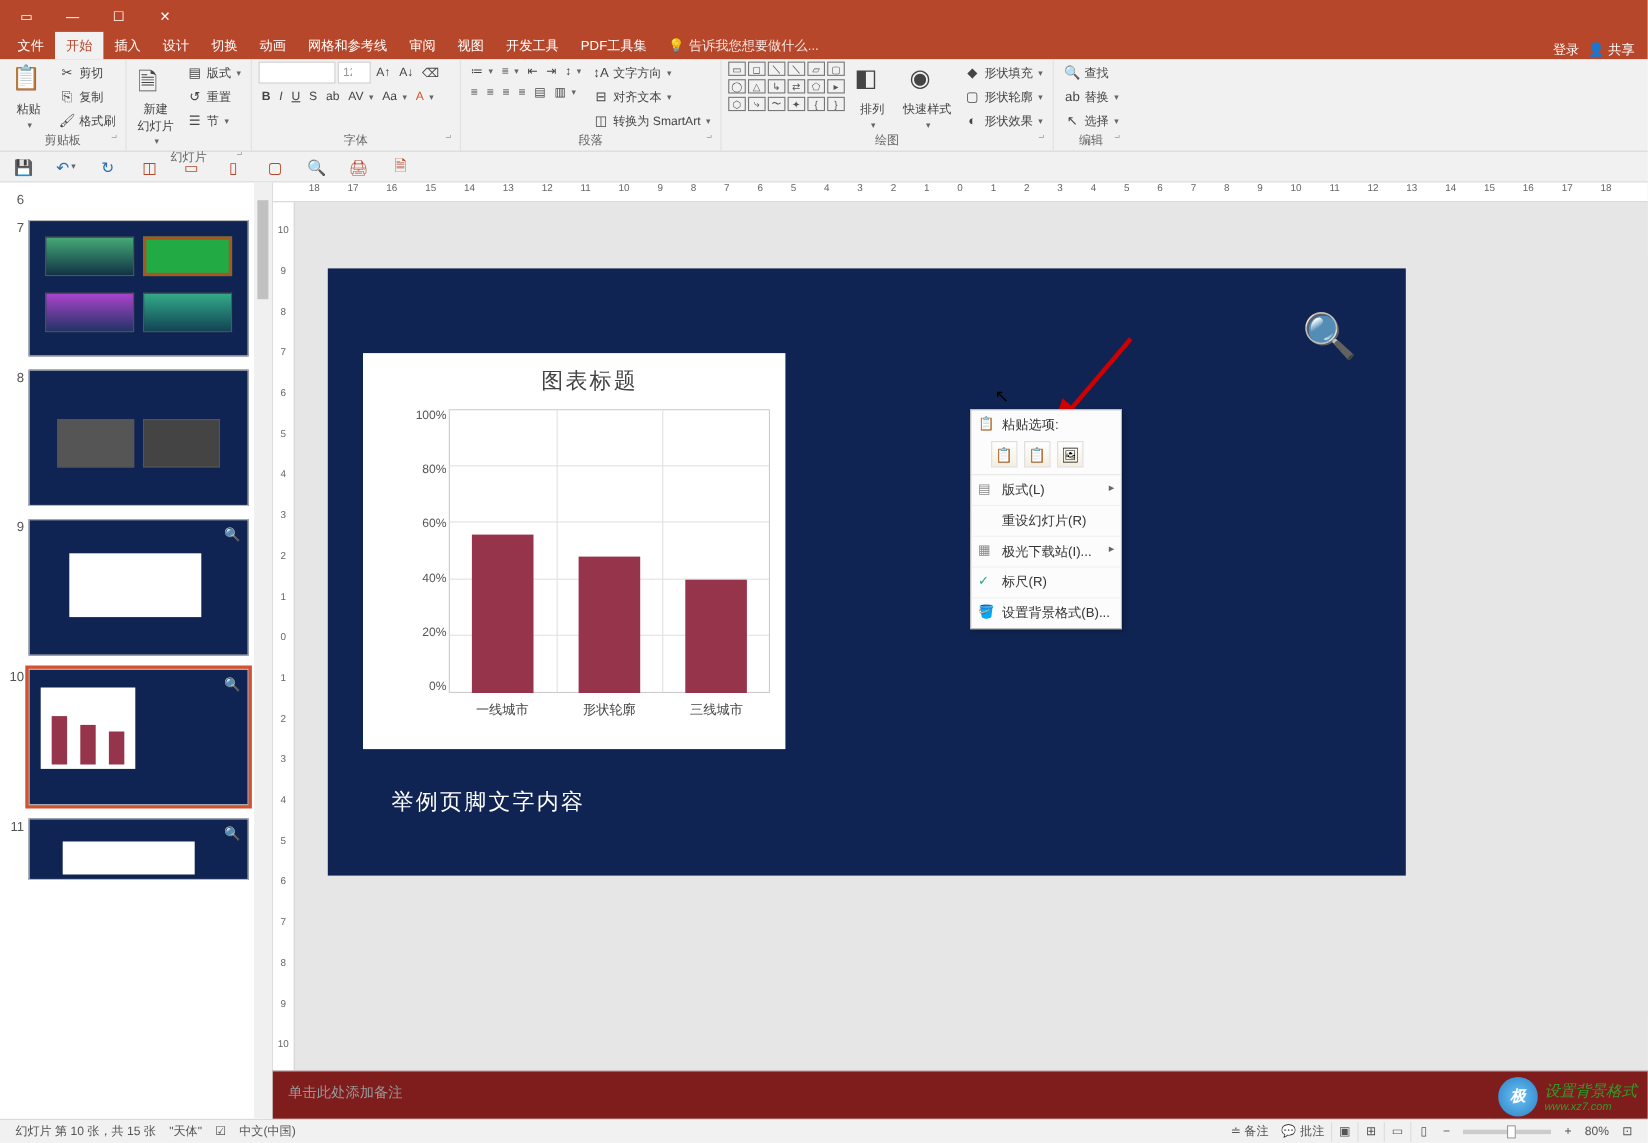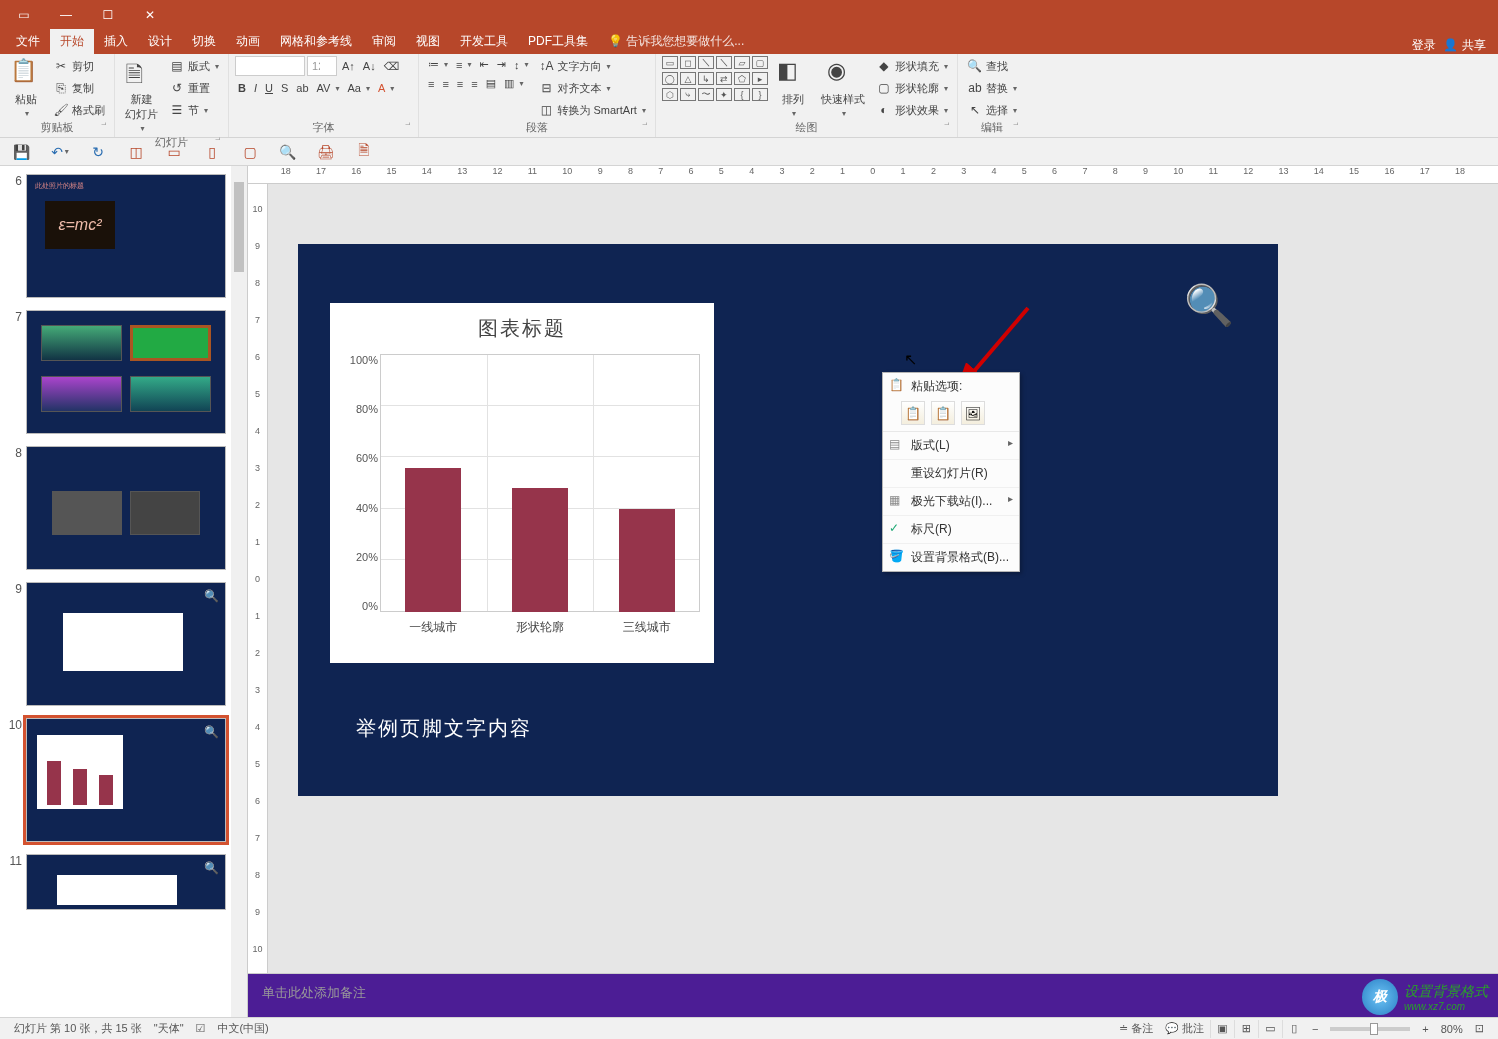--- a/index.html
+++ b/index.html
@@ -57,21 +57,21 @@
 
 
 .edit-area { flex: 1; display: flex; flex-direction: column; position: relative; }
 .ruler-h { height: 18px; background: #fff; border-bottom: 1px solid #ccc; font-size: 9px; color: #666; display: flex; justify-content: space-around; padding: 0 20px; }
 .edit-body { flex: 1; display: flex; position: relative; }
 .ruler-v { width: 20px; background: #fff; border-right: 1px solid #ccc; font-size: 9px; color: #666; display: flex; flex-direction: column; align-items: center; justify-content: space-around; padding: 6px 0; }
 .canvas-wrap { flex: 1; background: #e6e6e6; position: relative; overflow: hidden; }
 .slide-canvas { position: absolute; left: 30px; top: 60px; width: 980px; height: 552px; background: #0f2452; }
 
 
-.chart-box { position: absolute; left: 32px; top: 59px; width: 384px; height: 360px; background: #fff; }
+.chart-box { position: absolute; left: 32px; top: 77px; width: 384px; height: 360px; background: #fff; padding-left: 28px; }
 .chart-title { text-align: center; color: #444; font-family: "SimSun", serif; font-size: 20px; padding: 12px 0 4px; letter-spacing: 2px; }
 .chart-plot { position: relative; height: 290px; margin: 0 10px; }
 .chart-grid { position: absolute; left: 40px; right: 4px; top: 8px; bottom: 24px; border: 1px solid #ccc; }
 .chart-grid .gl { position: absolute; left: 0; right: 0; border-top: 1px solid #e2e2e2; }
 .chart-grid .vl { position: absolute; top: 0; bottom: 0; border-left: 1px solid #e2e2e2; }
 .chart-bars { position: absolute; left: 40px; right: 4px; bottom: 24px; top: 8px; display: flex; justify-content: space-around; align-items: flex-end; }
 .chart-bars .bar { width: 56px; background: #96344b; }
 .chart-yax { position: absolute; left: 0; top: 8px; bottom: 24px; width: 38px; display: flex; flex-direction: column; justify-content: space-between; align-items: flex-end; font-size: 11px; color: #555; }
 .chart-xax { position: absolute; left: 40px; right: 4px; bottom: 0; display: flex; justify-content: space-around; font-size: 12px; color: #444; }
 
@@ -81,21 +81,21 @@
 
 .ctx-menu { position: absolute; left: 584px; top: 128px; width: 138px; background: #fcfcfc; border: 1px solid #b5b5b5; box-shadow: 2px 2px 4px rgba(0,0,0,0.25); font-size: 12px; }
 .ctx-item { padding: 5px 8px 5px 28px; color: #333; position: relative; border-bottom: 1px solid #f0f0f0; }
 .ctx-item.sub::after { content: "▸"; position: absolute; right: 6px; font-size: 10px; color: #666; }
 .ctx-item .cicon { position: absolute; left: 6px; top: 5px; width: 16px; height: 16px; font-size: 12px; color: #888; }
 .ctx-paste-row { display: flex; gap: 6px; padding: 4px 8px 6px 18px; border-bottom: 1px solid #e8e8e8; }
 .ctx-paste-row .pbtn { width: 24px; height: 24px; border: 1px solid #ddd; background: linear-gradient(#fff,#f4eedd); display: flex; align-items: center; justify-content: center; font-size: 13px; }
 .arrow-anno { position: absolute; left: 616px; top: 60px; width: 120px; height: 80px; pointer-events: none; }
 
 
-.notes { height: 44px; background: #4c1d95; border-top: 1px solid #ccc; padding: 10px 14px; color: #999; font-size: 13px; }
+.notes { height: 44px; background: #7f1d1d; border-top: 1px solid #ccc; padding: 10px 14px; color: #999; font-size: 13px; }
 
 
 .status { height: 22px; background: #f1f1f1; border-top: 1px solid #d4d4d4; display: flex; align-items: center; font-size: 11px; color: #555; padding: 0 8px; }
 .status .sp { flex: 1; }
 .status .sbtn { padding: 0 6px; display: flex; align-items: center; gap: 3px; }
 .status .vbtn { width: 24px; height: 18px; display: flex; align-items: center; justify-content: center; border-left: 1px solid #ddd; }
 .status .slider { width: 80px; height: 4px; background: #ccc; margin: 0 6px; position: relative; }
 .status .slider .knob { position: absolute; width: 8px; height: 12px; border: 1px solid #999; background: #fff; top: -4px; left: 50%; }
 
 
@@ -334,26 +334,20 @@
   <div class="qbtn">🔍</div>
   <div class="qbtn">🖨</div>
   <div class="qbtn">🗎</div>
 </div>
 
 <div class="main">
 
   <div class="slide-panel">
     <div class="thumb-wrap">
       <div class="thumb-num">6</div>
-      <div class="thumb">
-          <div class="thumb-inner">
-        <div style="position:absolute;left:8px;top:6px;color:#d88;font-size:7px">此处照片的标题</div>
-        <div style="position:absolute;left:18px;top:26px;width:70px;height:48px;background:#1a1109;color:#eba;font-size:16px;display:flex;align-items:center;justify-content:center;font-style:italic">ε=mc²</div>
-      </div>
-        </div>
     </div>
     <div class="thumb-wrap">
       <div class="thumb-num">7</div>
       <div class="thumb">
           <div class="thumb-inner" style="padding:14px;display:grid;grid-template-columns:1fr 1fr;gap:8px">
         <div class="t-img" style="height:36px;background:linear-gradient(#4a7,#134)"></div>
         <div class="t-img" style="height:36px;background:#2a4;border:3px solid #a52"></div>
         <div class="t-img" style="height:36px;background:linear-gradient(#a4c,#236)"></div>
         <div class="t-img" style="height:36px;background:linear-gradient(#3a8,#145)"></div>
       </div>

